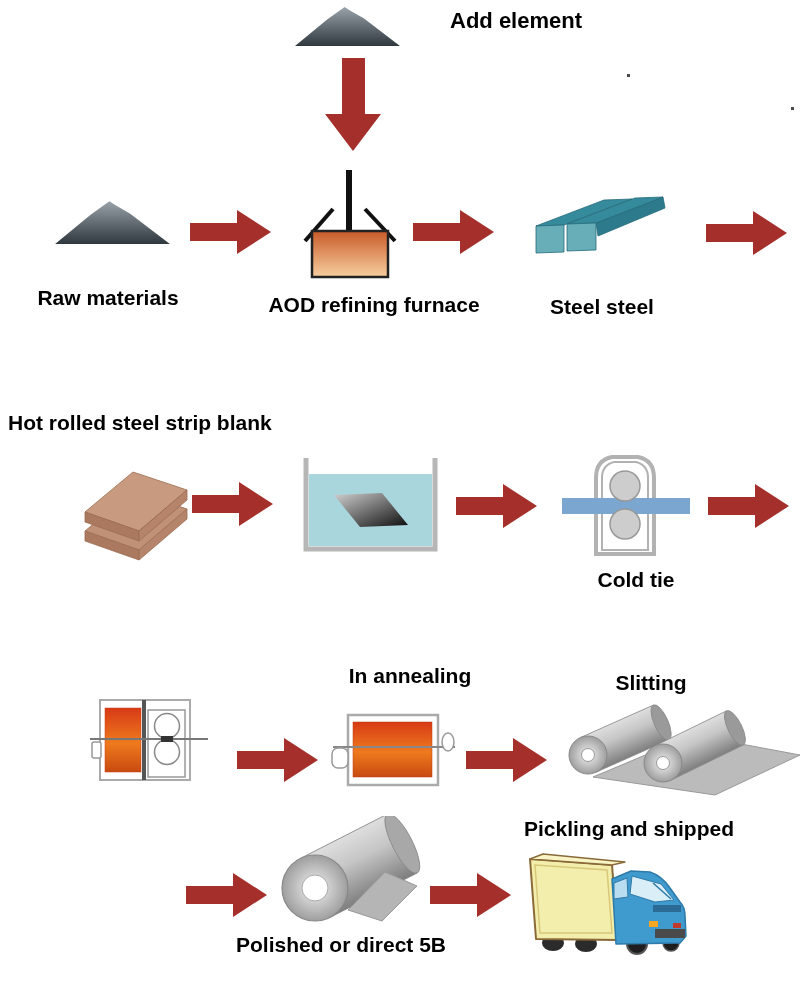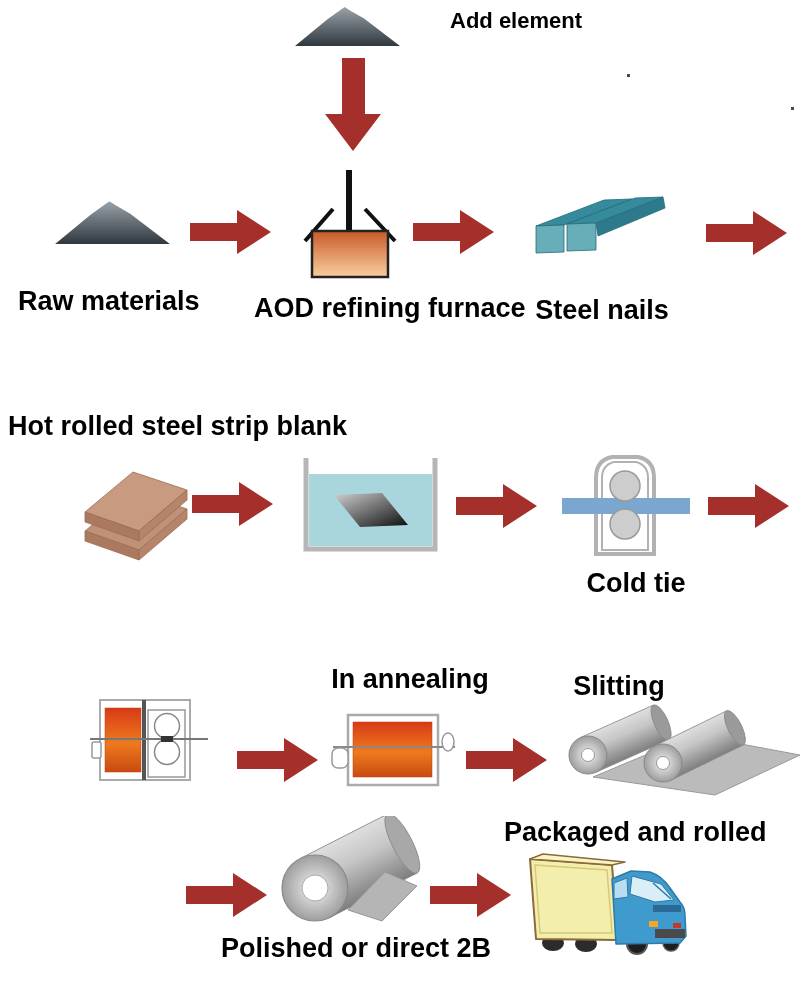--- a/index.html
+++ b/index.html
@@ -1,29 +1,29 @@
 <!DOCTYPE html>
 <html><head>
 <meta charset="utf-8">
 <style>
   html,body{margin:0;padding:0;background:#ffffff;}
   .canvas{position:relative;width:801px;height:985px;background:#ffffff;overflow:hidden;
           font-family:"Liberation Sans", sans-serif;}
-  .lbl{position:absolute;font-weight:700;font-size:27px;color:#000;text-align:center;white-space:nowrap;}
+  .lbl{position:absolute;font-weight:700;font-size:21px;color:#000;text-align:center;white-space:nowrap;}
   .icon,.arrow{position:absolute;line-height:0;}
   .dot{position:absolute;width:3px;height:3px;background:#4a4a4a;}
   #lbl-add{left:450px;top:8px;text-align:right;font-size:22px;}
   #lbl-raw{left:18px;top:286px;width:180px;}
   #lbl-aod{left:254px;top:293px;width:240px;}
   #lbl-nails{left:522px;top:295px;width:160px;}
   #lbl-hot{left:8px;top:411px;text-align:center;}
   #lbl-pickling{left:301px;top:563px;width:180px;}
   #lbl-cold{left:556px;top:568px;width:160px;}
   #lbl-anneal{left:330px;top:664px;width:160px;}
-  #lbl-slitting{left:539px;top:671px;width:160px;}
+  #lbl-slitting{left:571px;top:671px;width:160px;}
   #lbl-polished{left:221px;top:933px;width:240px;}
   #lbl-packaged{left:504px;top:817px;width:250px;}
   #icon-add-mound{left:295px;top:4px;}
   #arrow-down{left:325px;top:58px;}
   #icon-raw-mound{left:55px;top:198px;}
   #arrow-r1a{left:190px;top:209px;}
   #icon-aod{left:295px;top:166px;}
   #arrow-r1b{left:413px;top:209px;}
   #icon-nails{left:530px;top:188px;}
   #arrow-r1c{left:706px;top:210px;}
@@ -77,27 +77,27 @@
       <radialGradient id="gFace">
         <stop offset="0" stop-color="#f2f2f2"></stop>
         <stop offset="1" stop-color="#9e9e9e"></stop>
       </radialGradient>
     </defs>
   </svg>
 
   <div class="lbl" id="lbl-add">Add element</div>
   <div class="lbl" id="lbl-raw">Raw materials</div>
   <div class="lbl" id="lbl-aod">AOD refining furnace</div>
-  <div class="lbl" id="lbl-nails">Steel nails</div>
+  <div class="lbl" id="lbl-nails">Steel steel</div>
   <div class="lbl" id="lbl-hot">Hot rolled steel strip blank</div>
   <div class="lbl" id="lbl-cold">Cold tie</div>
   <div class="lbl" id="lbl-anneal">In annealing</div>
   <div class="lbl" id="lbl-slitting">Slitting</div>
-  <div class="lbl" id="lbl-polished">Polished or direct 2B</div>
-  <div class="lbl" id="lbl-packaged">Packaged and rolled</div>
+  <div class="lbl" id="lbl-polished">Polished or direct 5B</div>
+  <div class="lbl" id="lbl-packaged">Pickling and shipped</div>
 
   <div class="icon" id="icon-add-mound">
     <svg width="105" height="44" viewBox="0 0 110 46">
       <polygon points="0,44 34,16 52,3 58,7 72,15 110,44" fill="url(#gMound)"></polygon>
     </svg>
   </div>
   <div class="arrow" id="arrow-down">
     <svg width="56" height="94" viewBox="0 0 56 94">
       <polygon points="17,0 40,0 40,56 56,56 28,93 0,56 17,56" fill="#a5302b"></polygon>
     </svg>

